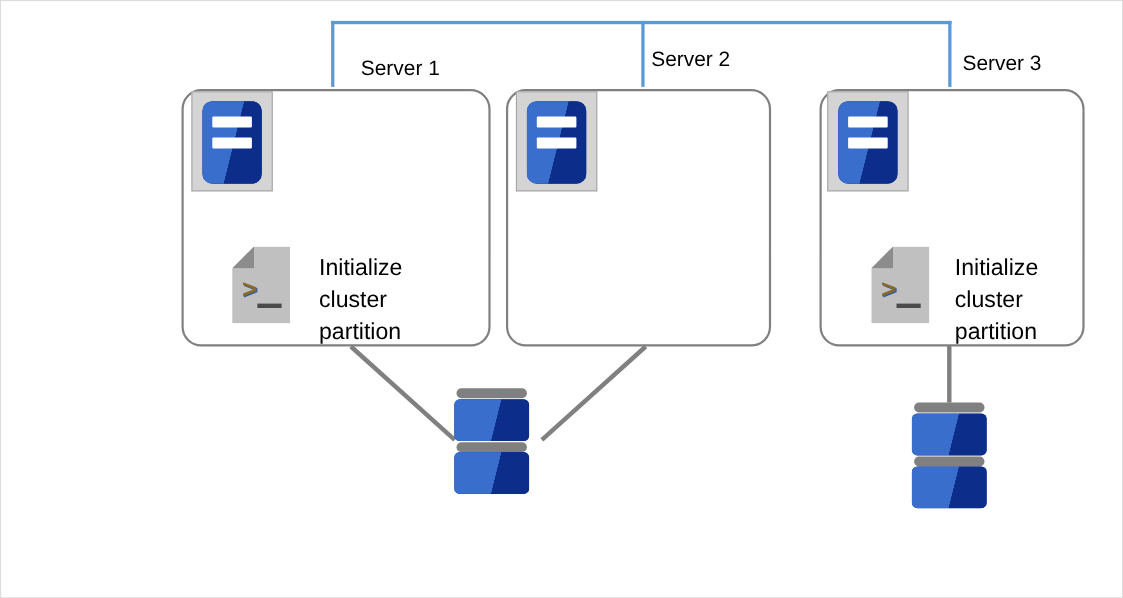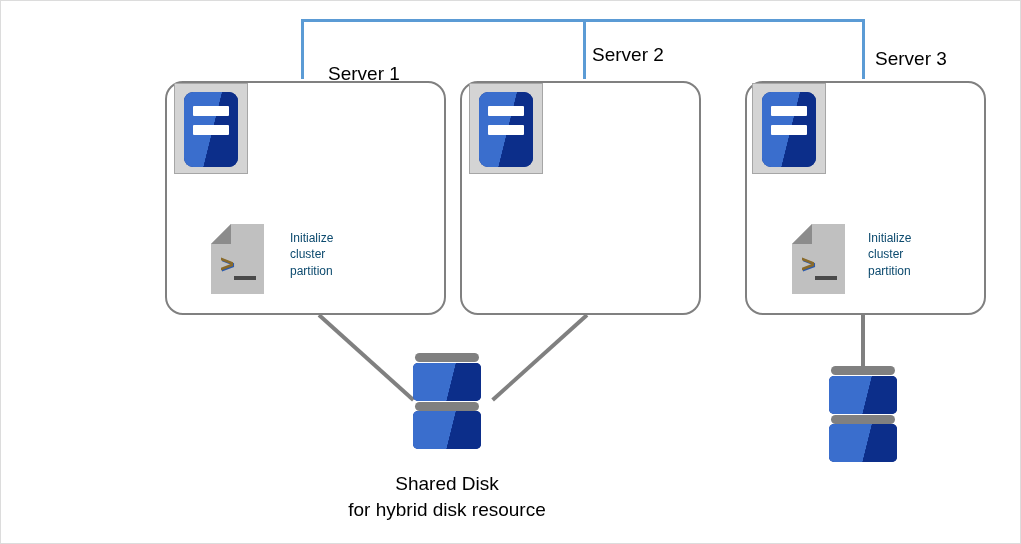--- a/index.html
+++ b/index.html
@@ -172,42 +172,42 @@
     font-size: 19px;
     color: #000000;
     text-align: center;
     line-height: 1.35;
     white-space: pre-line;
   }
 
   
   .task-text {
     position: absolute;
-    font-size: 12px;
-    color: #0c4a6e;
+    font-size: 21px;
+    color: #000000;
     line-height: 1.37;
     white-space: pre-line;
   }
 </style>
 </head>
 <body>
 
 <div id="canvas">
 
   <div class="bracket-line" style="left:300px; top:18px; width:564px; height:3px;"></div>
   <div class="bracket-line" style="left:300px; top:18px; width:3px; height:60px;"></div>
   <div class="bracket-line" style="left:582px; top:18px; width:3px; height:60px;"></div>
   <div class="bracket-line" style="left:861px; top:18px; width:3px; height:60px;"></div>
 
   <div class="connector" style="left:318px; top:312px; width:127px; height:4px; transform: rotate(42deg);"></div>
   <div class="connector" style="left:586px; top:312px; width:127px; height:4px; transform: rotate(138deg);"></div>
 
   <div class="connector" style="left:860px; top:313px; width:4px; height:52px;"></div>
 
-  <div class="server-label" style="left:327px; top:63px;">Server 1</div>
+  <div class="server-label" style="left:327px; top:52px;">Server 1</div>
 
   <div class="server-box" style="left:164px; top:80px; width:281px; height:234px;"></div>
 
   <div class="machine-icon" style="left:173px; top:82px;">
     <div class="body">
       <div class="sheen"></div>
       <div class="bar b1"></div>
       <div class="bar b2"></div>
     </div>
   </div>
@@ -262,22 +262,20 @@
     <div class="cap c1"></div>
     <div class="platter p1">
       <div class="sheen"></div>
     </div>
     <div class="cap c2"></div>
     <div class="platter p2">
       <div class="sheen"></div>
     </div>
   </div>
 
-  <div class="caption" style="left:296px; top:470px; width:300px;">Shared Disk
-for hybrid disk resource</div>
 
   <div class="disk-icon" style="left:828px; top:365px;">
     <div class="cap c1"></div>
     <div class="platter p1">
       <div class="sheen"></div>
     </div>
     <div class="cap c2"></div>
     <div class="platter p2">
       <div class="sheen"></div>
     </div>

